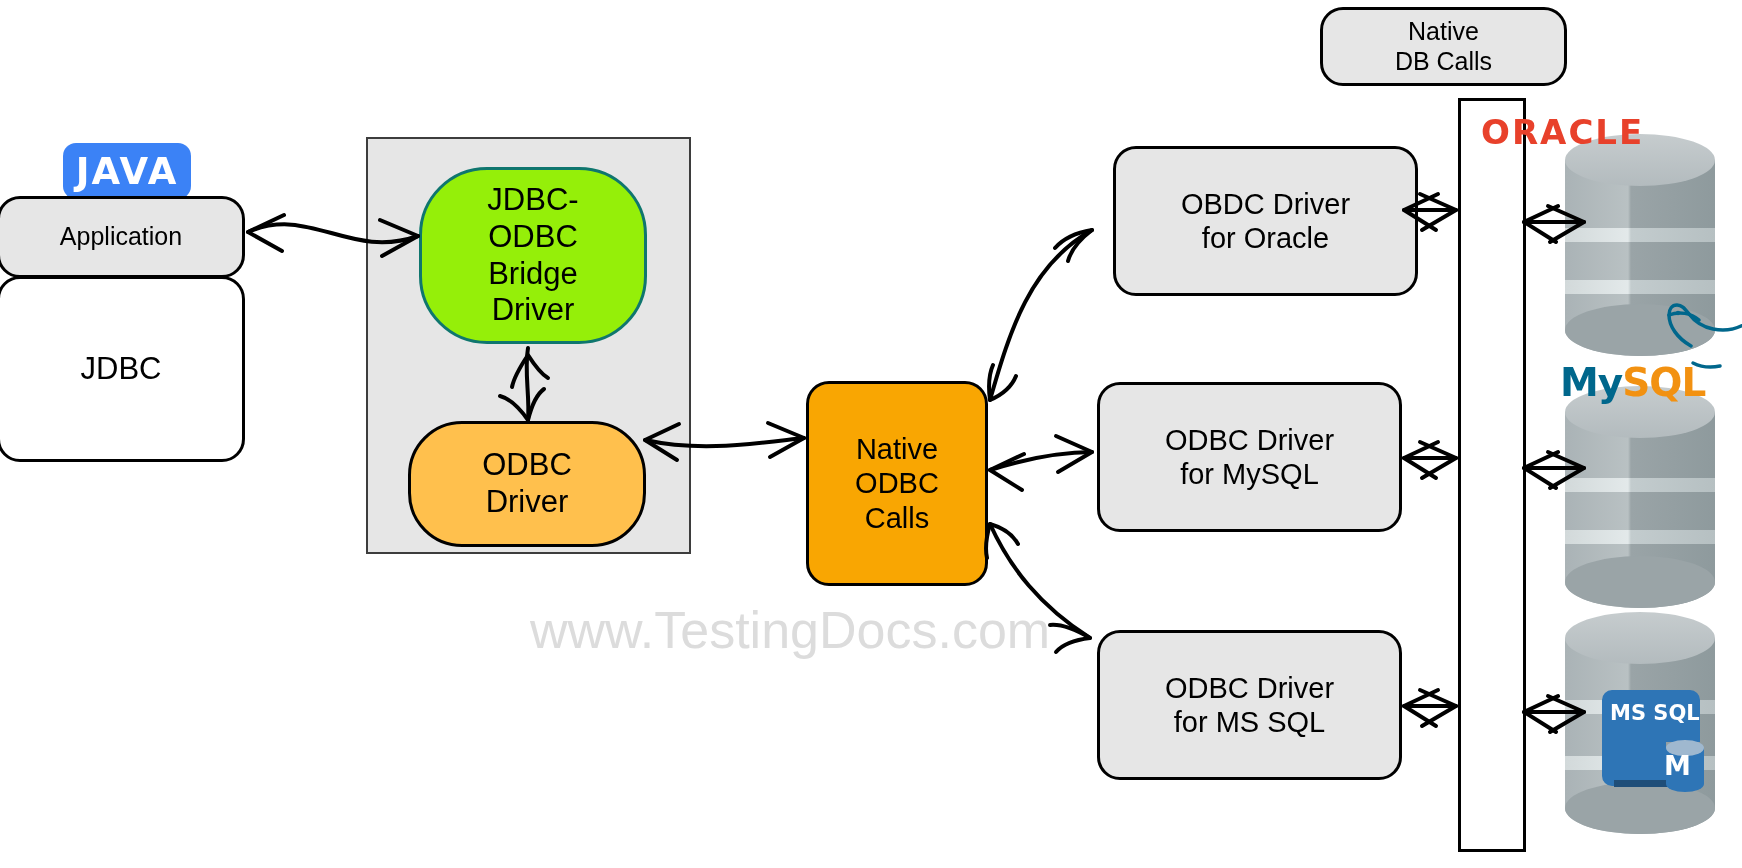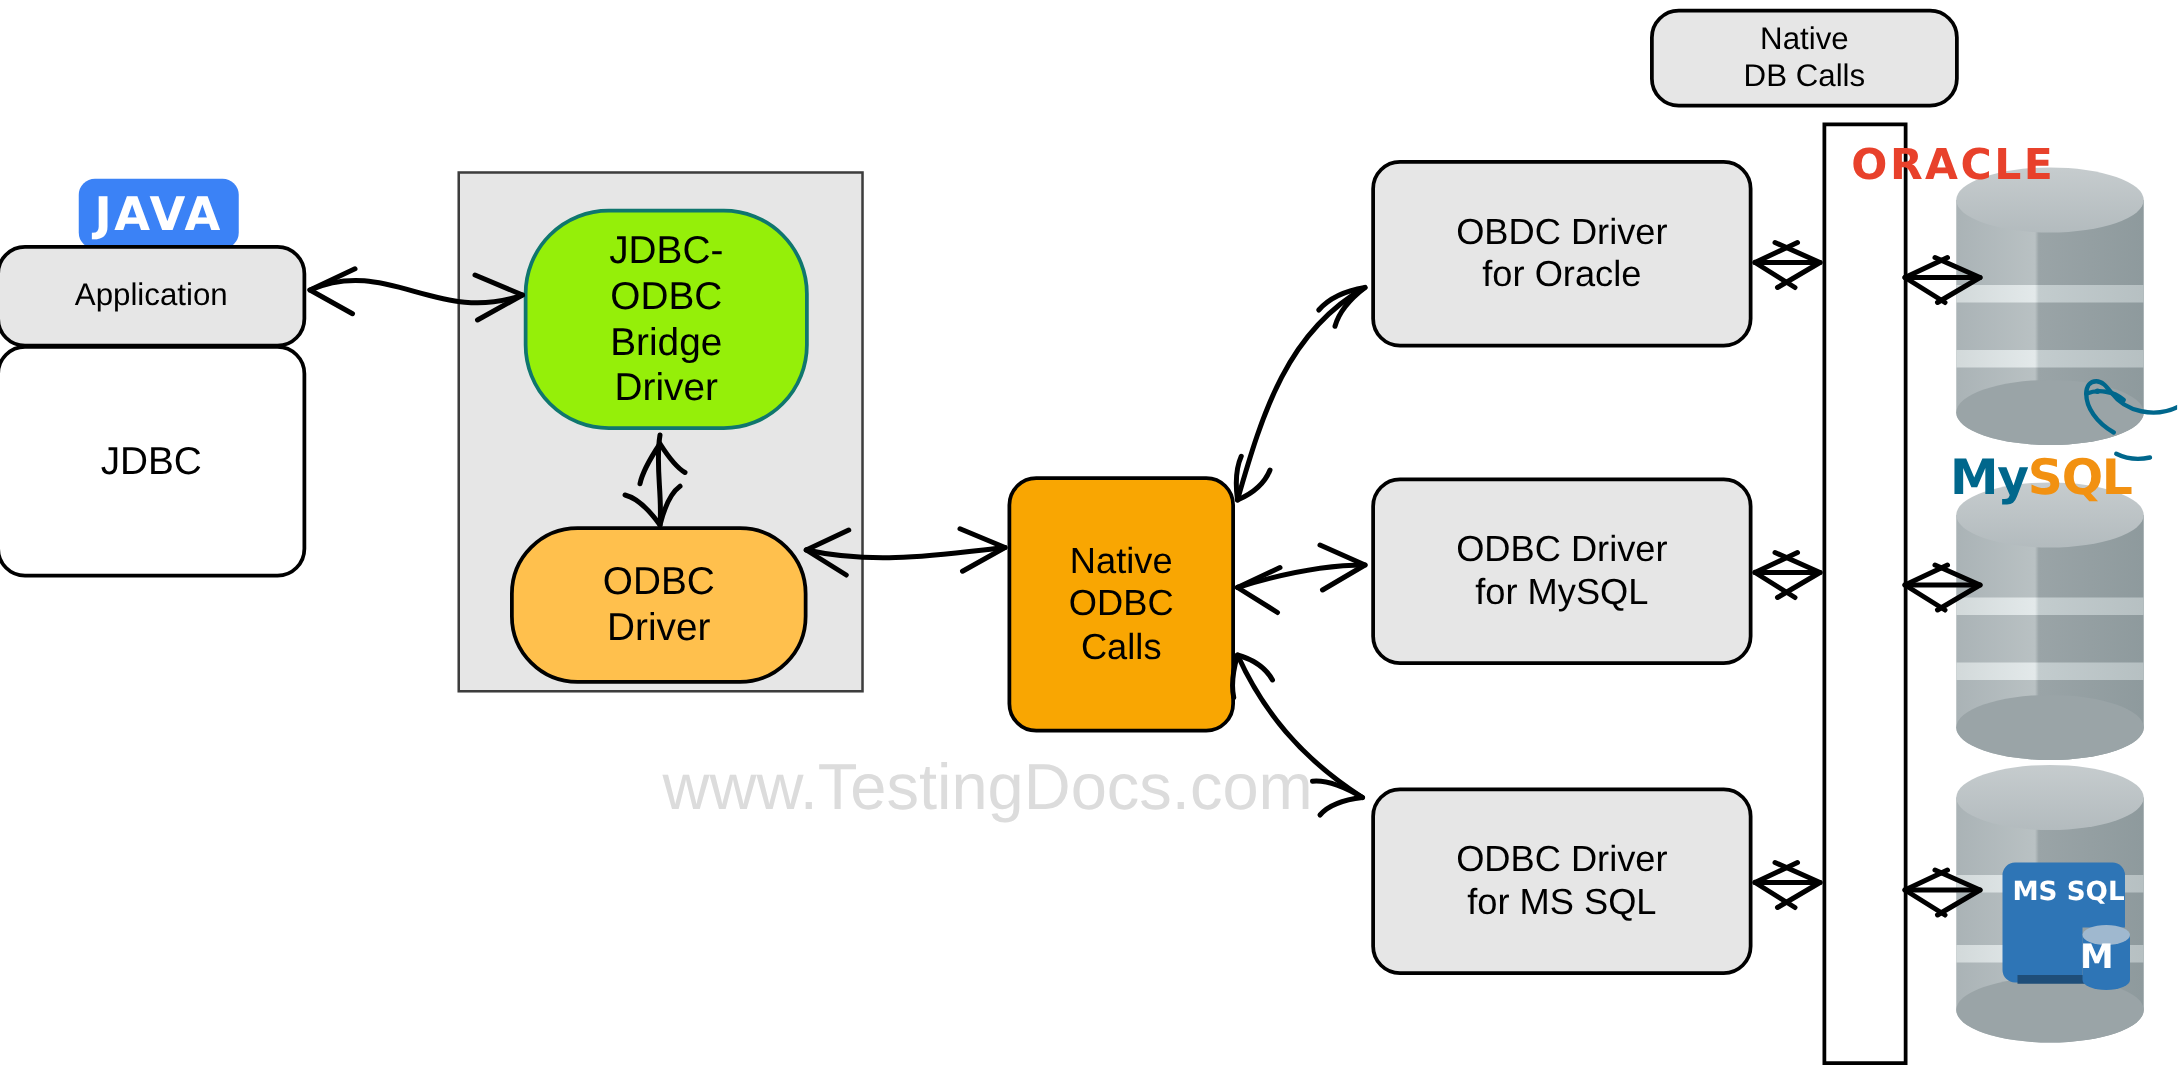--- a/index.html
+++ b/index.html
@@ -110,21 +110,21 @@
     width: 247px; height: 79px;
     font-size: 25px;
   }
 
   
   .driver-box {
     left: 1097px;
     width: 305px; height: 150px;
     font-size: 29px;
   }
-  #driver-oracle { top: 128px; }
+  #driver-oracle { top: 146px; margin-left: 16px; }
   #driver-mysql  { top: 382px; }
   #driver-mssql  { top: 630px; }
 
   
   #db-bar {
     left: 1458px; top: 98px;
     width: 62px; height: 748px;
   }
 
   

